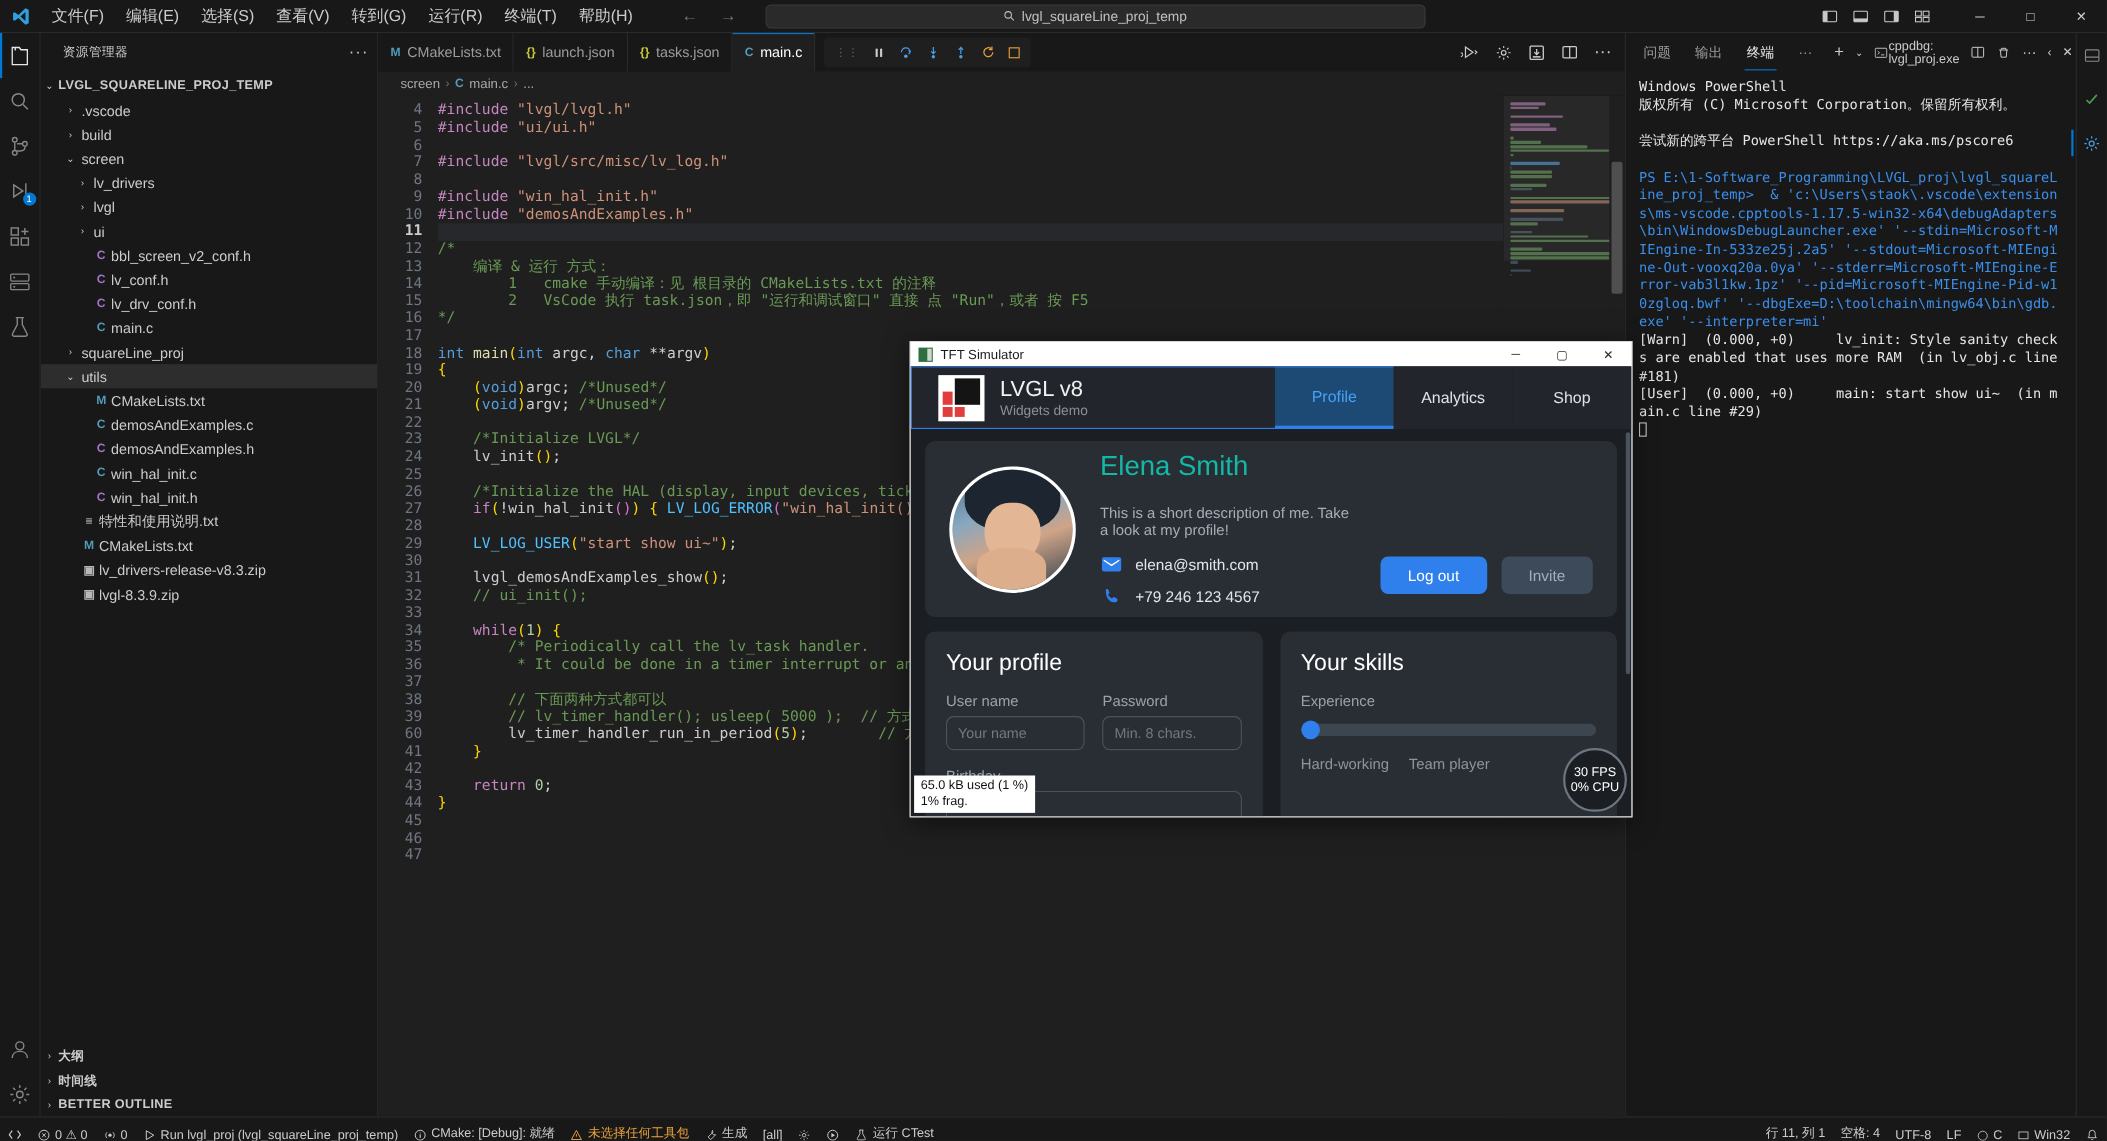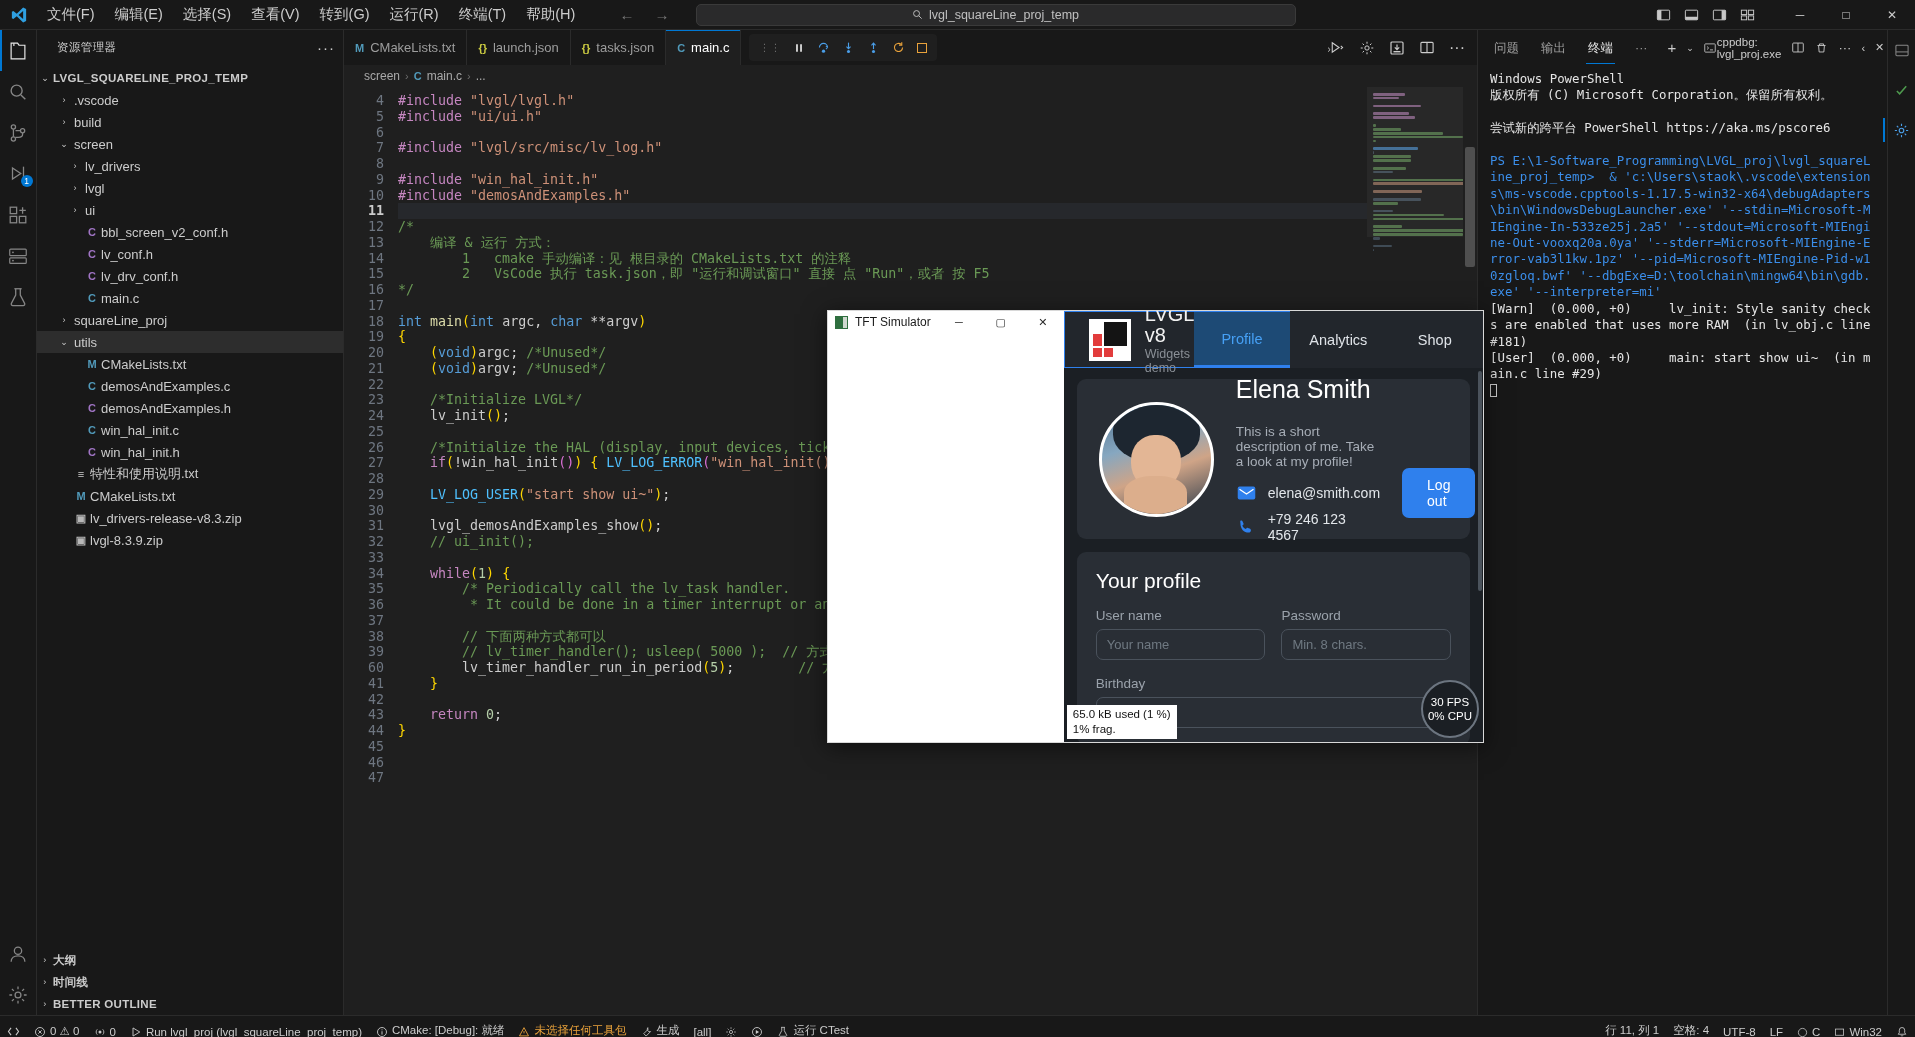--- a/index.html
+++ b/index.html
@@ -143,21 +143,21 @@
     display: flex; align-items: center; font-size: 11.5px; color: #cccccc;
   }
   .st { display: flex; align-items: flex-end; gap: 4px; padding: 0 7px; height: 22px; white-space: nowrap; }
   .st-right { margin-left: auto; display: flex; align-items: center; }
   .st-warn { color: #e9a23b; }
 
   
   .sim {
     position: absolute; left: 827px; top: 310px; width: 657px; height: 433px;
     background: #ffffff; box-shadow: 0 4px 22px rgba(0,0,0,.55);
-    display: flex; flex-direction: row; border: 1px solid #d8d8d8;
+    display: flex; flex-direction: column; border: 1px solid #d8d8d8;
   }
   .sim-title { height: 22px; background: #ffffff; display: flex; align-items: center; padding-left: 7px; gap: 7px; }
   .sim-ico { width: 13px; height: 13px; background: #2f6f3f; display: inline-block; position: relative; }
   .sim-ico:after { content: ""; position: absolute; right: 1px; top: 1px; width: 4px; height: 11px; background: #cfd8cf; }
   .sim-t { font-size: 12px; color: #1a1a1a; }
   .sim-wc { margin-left: auto; display: flex; }
   .sim-wb { width: 42px; height: 22px; display: flex; align-items: center; justify-content: center; font-size: 11px; color: #2b2b2b; }
 
   .lvgl { flex: 1; background: #1b1f24; position: relative; overflow: hidden; display: flex; flex-direction: column; }
 
@@ -182,21 +182,21 @@
   .lv-card { background: #292e35; border-radius: 9px; }
   .lv-profile { display: flex; align-items: center; gap: 22px; padding: 17px 22px; height: 160px; }
   .lv-avatar {
     width: 115px; height: 115px; border-radius: 50%; flex: 0 0 115px;
     border: 3px solid #ffffff; overflow: hidden; position: relative;
     background: linear-gradient(160deg,#4d6c88 0%,#86a7c0 35%,#cfa487 60%,#2b3a4a 100%);
   }
   .lv-avatar .hair { position: absolute; left: 10%; top: -6%; width: 80%; height: 58%; background: #1d2630; border-radius: 50% 50% 42% 42%; }
   .lv-avatar .face { position: absolute; left: 27%; top: 28%; width: 46%; height: 50%; background: #e3b695; border-radius: 46% 46% 50% 50%; }
   .lv-avatar .hand { position: absolute; left: 20%; bottom: 0; width: 58%; height: 34%; background: #dcae8c; border-radius: 44% 44% 0 0; }
-  .lv-pname { font-size: 25px; color: #ffffff; font-weight: normal; }
+  .lv-pname { font-size: 25px; color: #14b8a6; font-weight: normal; }
   .lv-pdesc { font-size: 13.5px; color: #a6adb6; margin-top: 20px; }
   .lv-contact { margin-top: 13px; display: flex; flex-direction: column; gap: 8px; }
   .lv-cline { display: flex; align-items: center; gap: 11px; font-size: 14px; color: #e2e6ea; }
   .lv-ic { width: 21px; height: 21px; display: flex; align-items: center; justify-content: center; color: #3b8ee0; font-size: 15px; }
   .lv-btns { margin-left: auto; display: flex; gap: 13px; align-self: flex-end; padding-bottom: 4px; }
   .lv-btn { padding: 9px 25px; border-radius: 7px; font-size: 14px; color: #ffffff; background: #2f80ed; }
   .lv-btn.ghost { background: #3c4a5a; color: #9fb0c2; }
 
   .lv-lower { display: flex; gap: 16px; margin-top: 13px; }
   .lv-col { flex: 1; padding: 17px 19px; }
@@ -939,20 +939,31 @@
               </div>
               <div class="lv-fcol">
                 <div class="lv-flabel">Password</div>
                 <div class="lv-input">Min. 8 chars.</div>
               </div>
             </div>
             <div class="lv-flabel" style="margin-top:16px;">Birthday</div>
             <div class="lv-input"></div>
           </div>
 
+          <div class="lv-card lv-col">
+            <div class="lv-h2">Your skills</div>
+            <div class="lv-flabel">Experience</div>
+            <div class="lv-slider">
+                <span class="knob"></span>
+              </div>
+            <div class="lv-chips">
+              <span>Hard-working</span>
+              <span>Team player</span>
+            </div>
+          </div>
         </div>
       </div>
 
       <div class="lv-scroll"></div>
 
       <div class="lv-mem">
         <div>65.0 kB used (1 %)</div>
         <div>1% frag.</div>
       </div>
 

